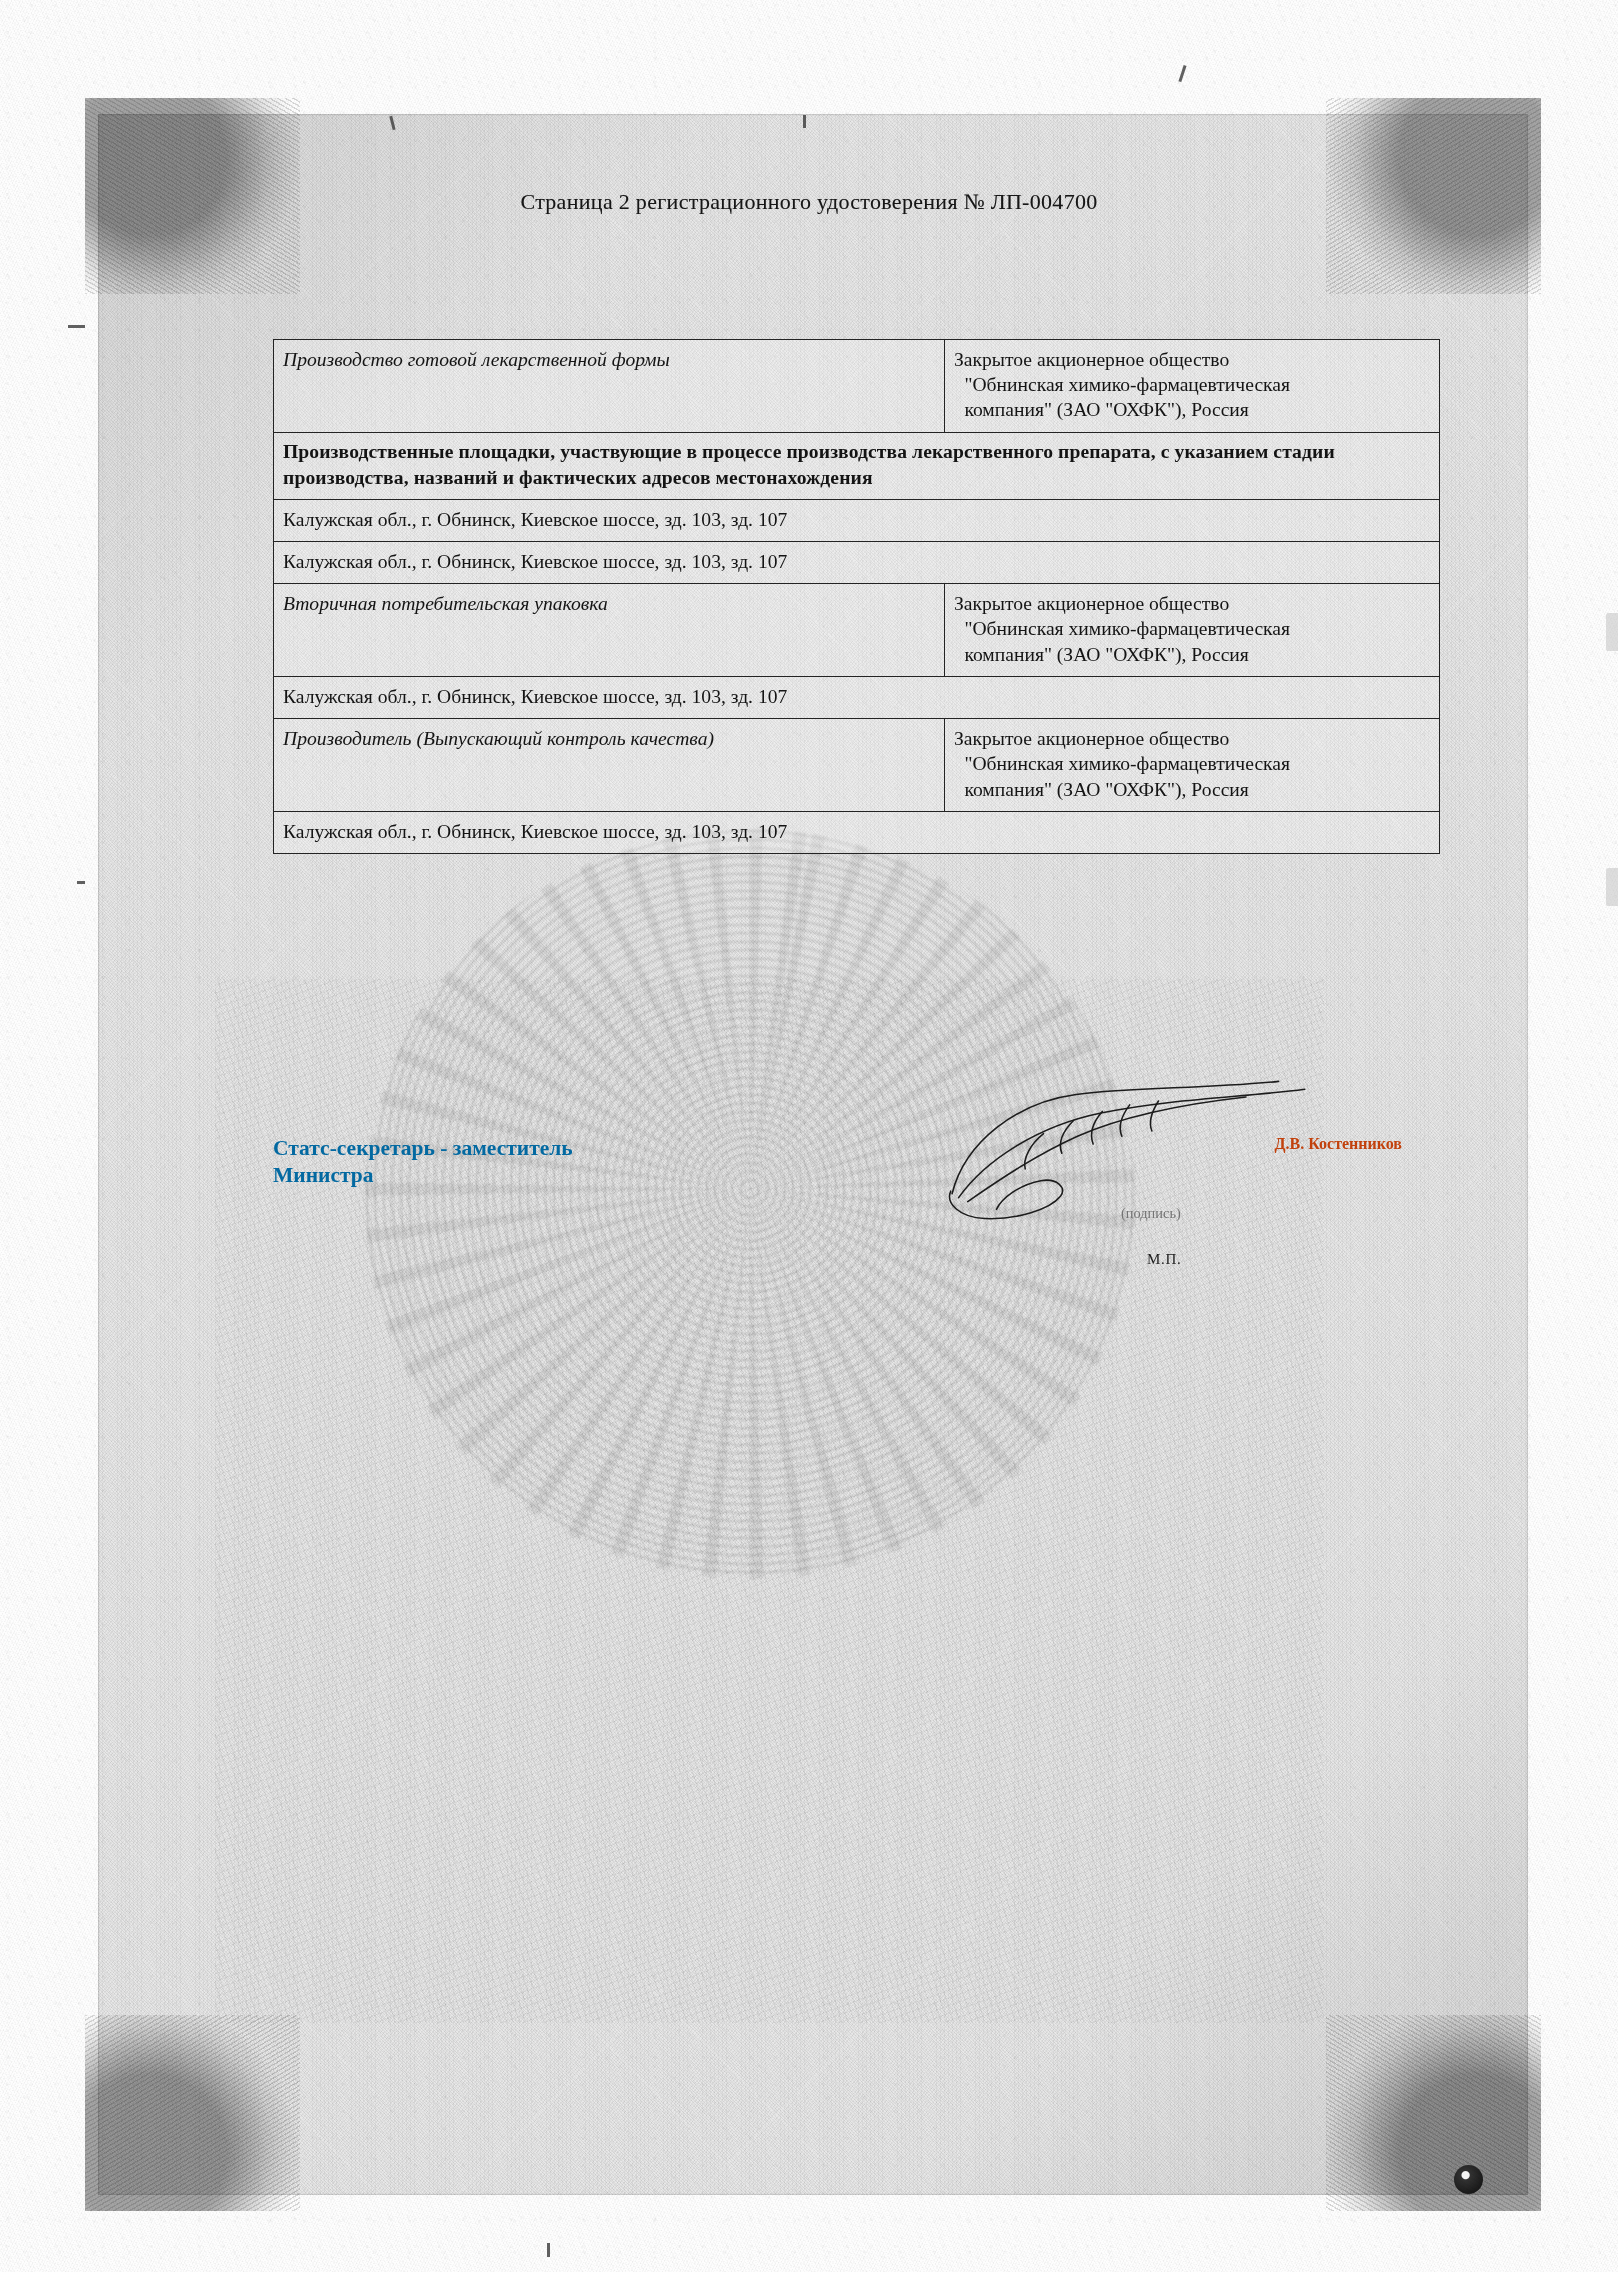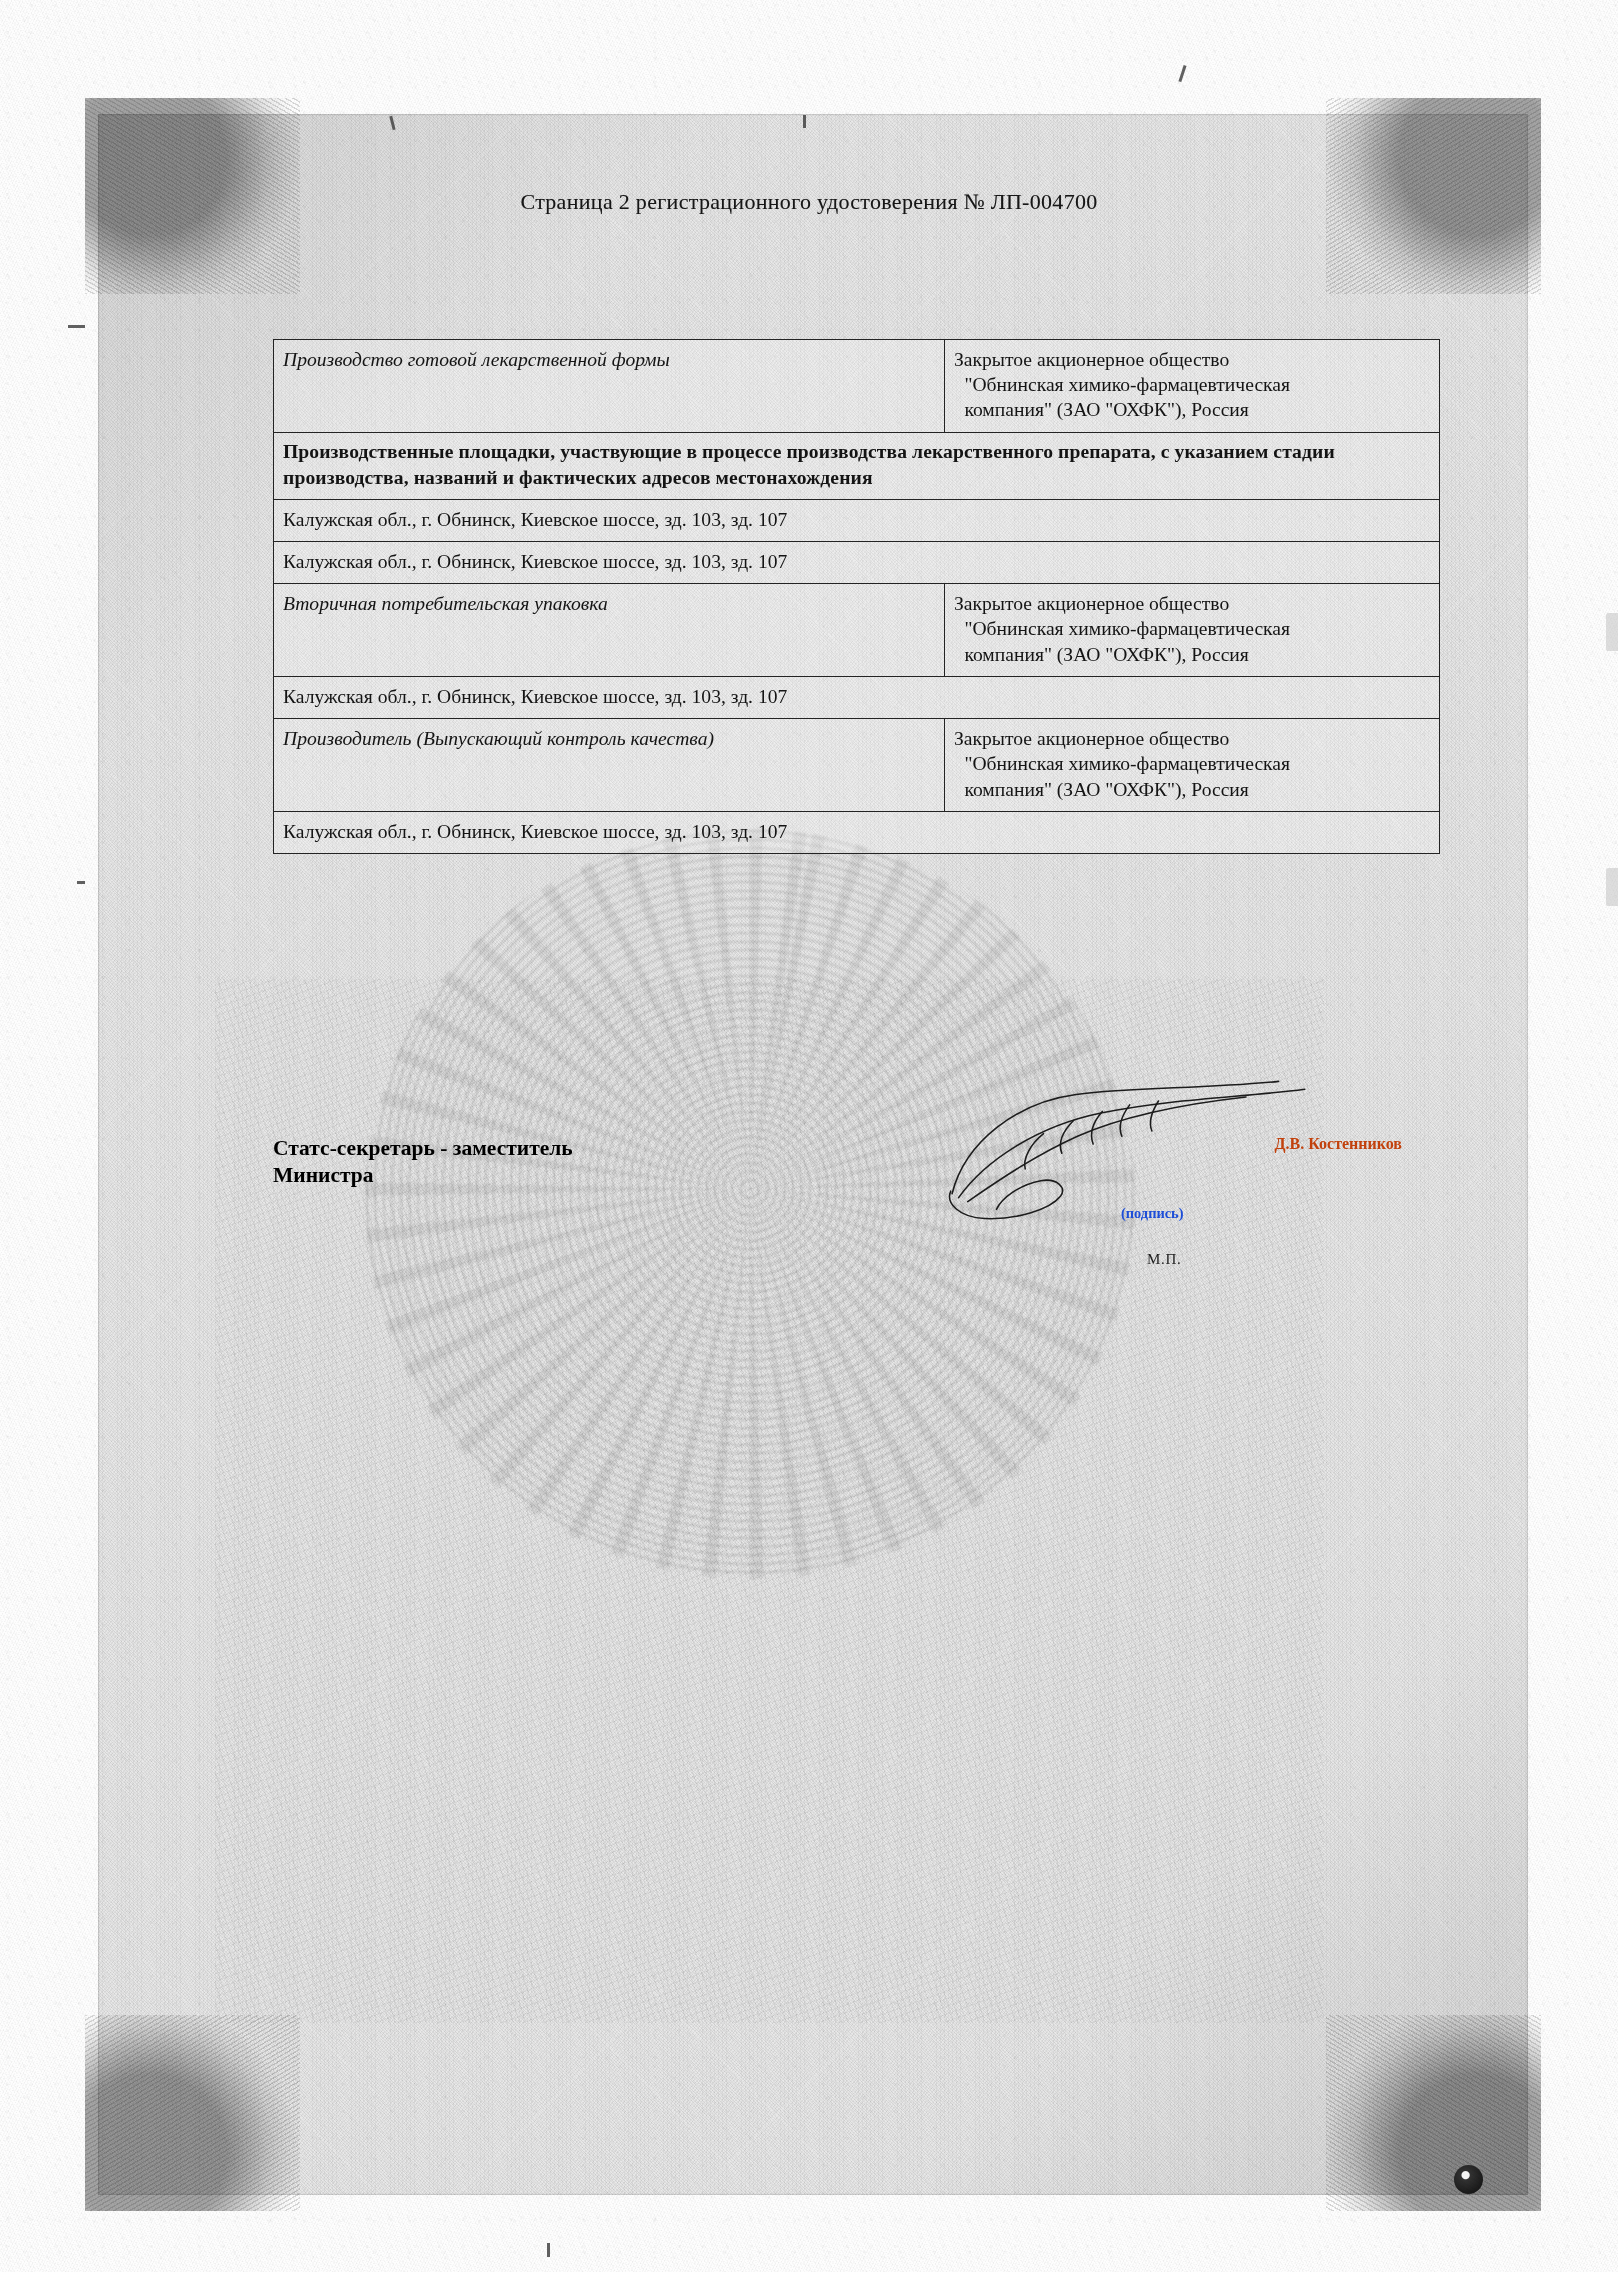--- a/index.html
+++ b/index.html
@@ -180,21 +180,21 @@
     width: 1129px;
     height: 78px;
   }
   .sig-title {
     position: absolute;
     left: 0; top: 0;
     width: 496px;
     font-weight: bold;
     font-size: 21.5px;
     line-height: 1.25;
-    color: #000000;
+    color: #0369a1;
   }
   .sig-name {
     position: absolute;
     right: 0; top: 0;
     font-weight: bold;
     font-size: 16px;
     color: #c2410c;
     white-space: nowrap;
   }
   .sig-graphic {
@@ -203,22 +203,21 @@
     top: -72px;
     width: 418px;
     height: 170px;
     pointer-events: none;
   }
   .sig-caption {
     position: absolute;
     left: 848px;
     top: 70px;
     font-size: 14.4px;
-    color: #1d4ed8;
-    font-weight: bold;
+    color: #737373;
   }
   .stamp-label {
     position: absolute;
     left: 874px;
     top: 116px;
     font-size: 15px;
     letter-spacing: 0.7px;
     color: #1d1d1d;
   }
 

